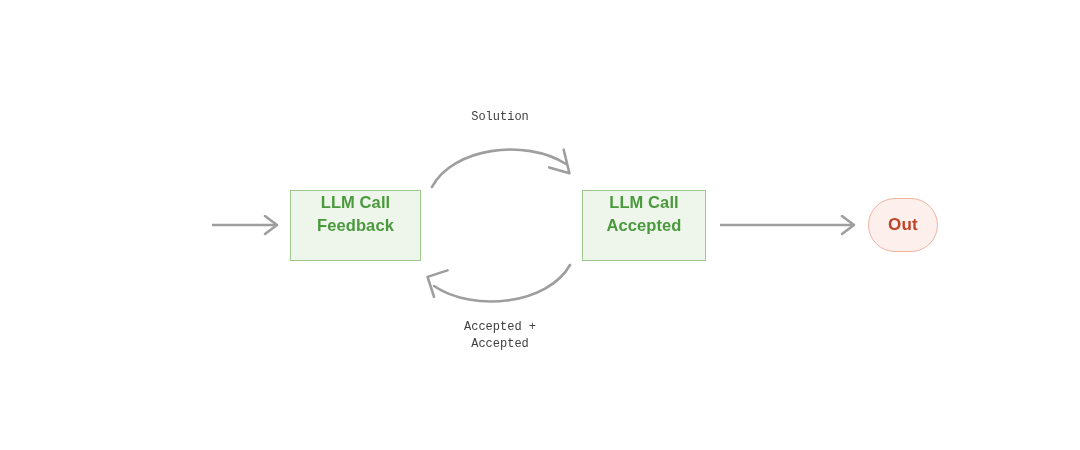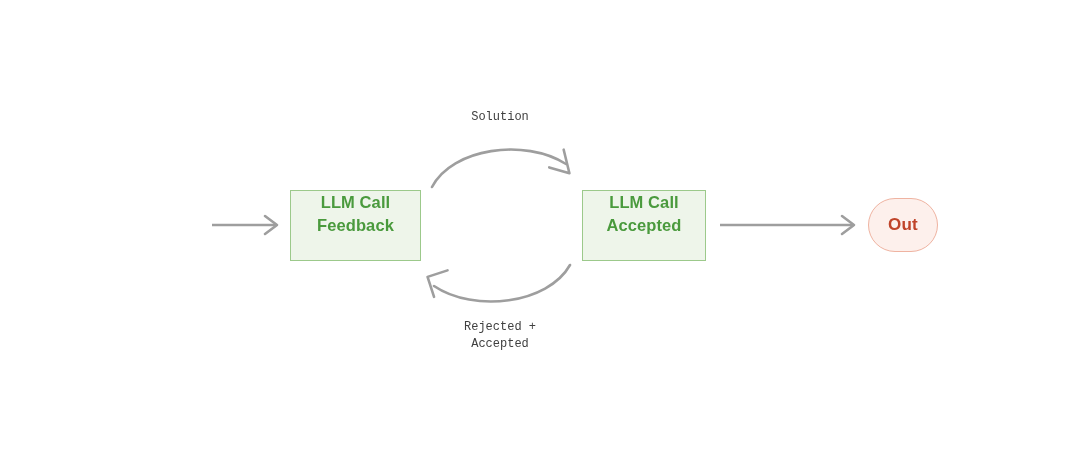--- a/index.html
+++ b/index.html
@@ -143,18 +143,18 @@
     <span class="proc-line">Accepted</span>
   </div>
 
   <div class="terminal terminal-out">
     <span>Out</span>
   </div>
 
   <div class="edge-label label-solution">Solution</div>
 
   <div class="edge-label label-rejected">
-    <span>Rejected +</span><br>
+    <span>Accepted +</span><br>
     <span>Accepted</span>
   </div>
 
 
 </div>
 
 </body></html>

